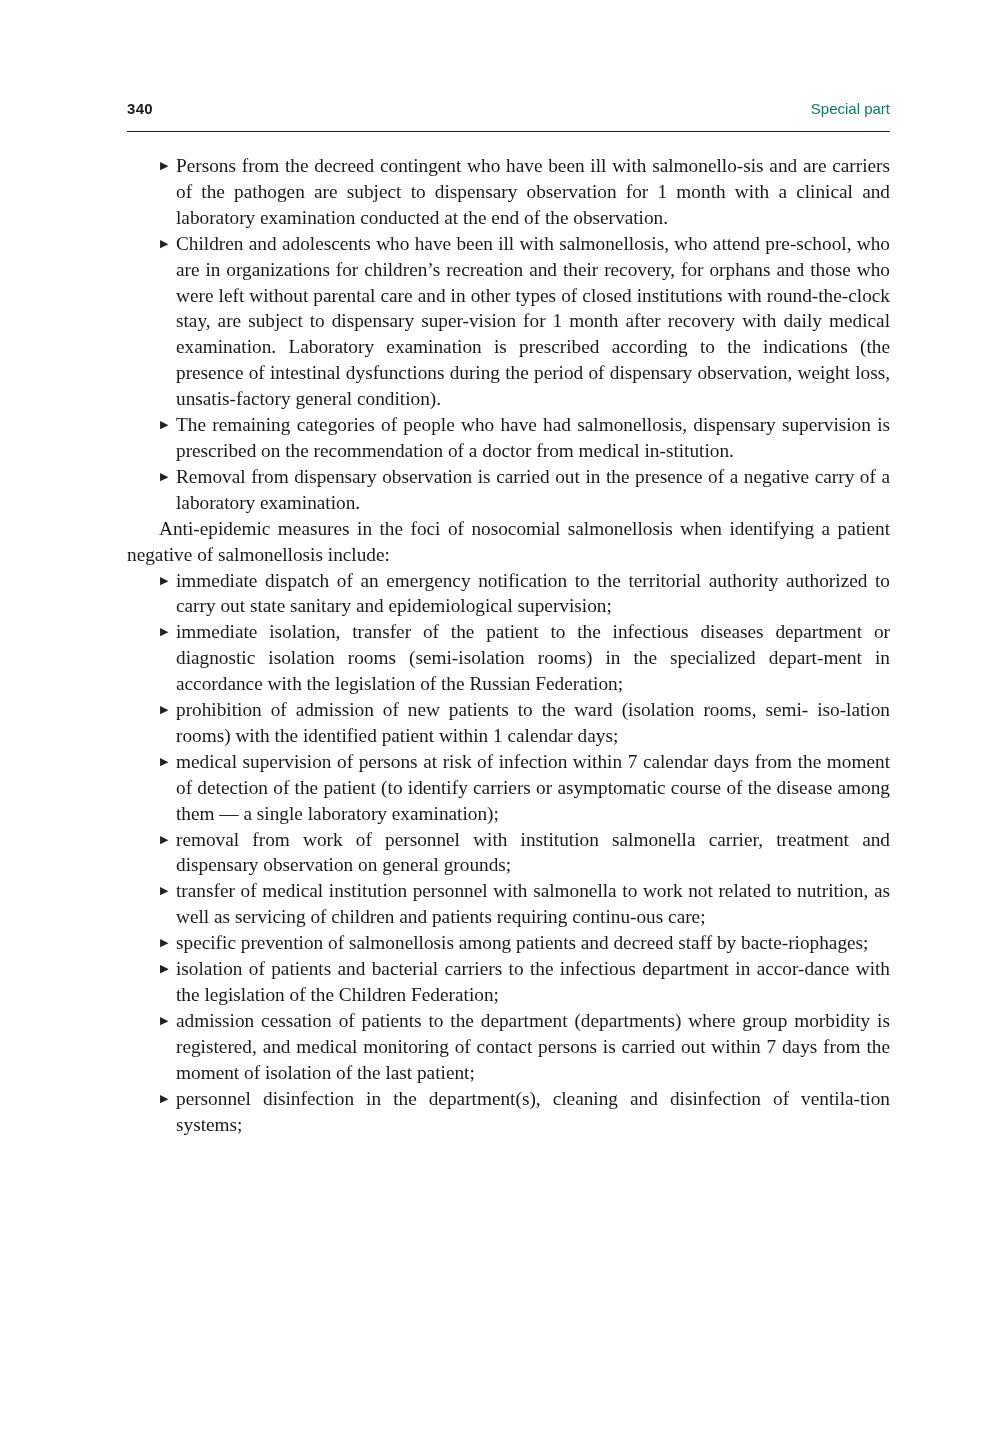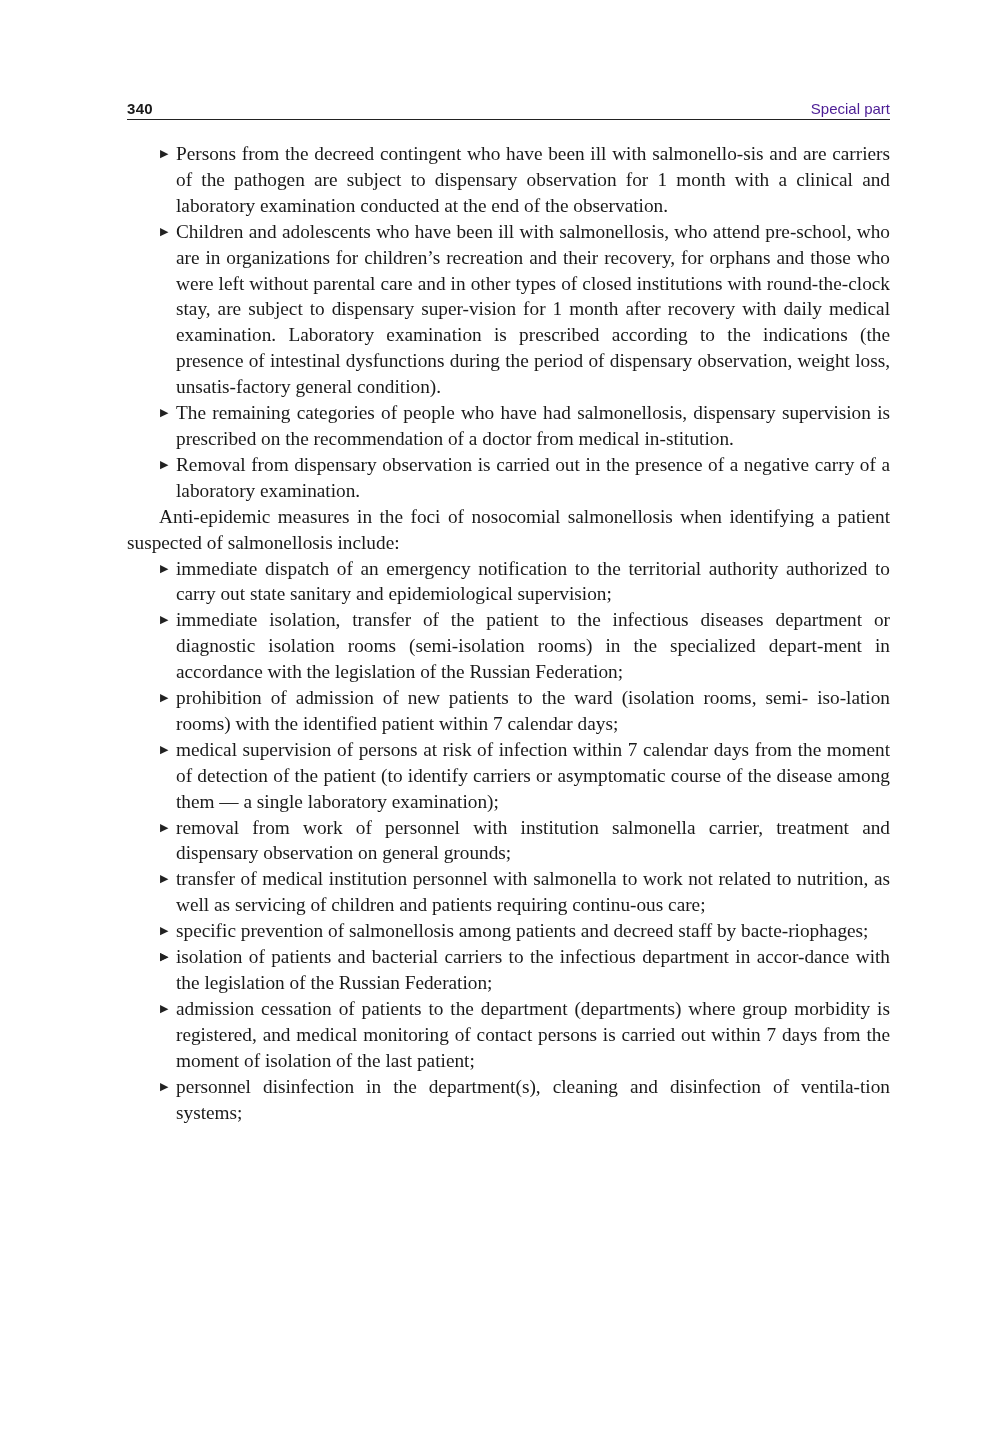--- a/index.html
+++ b/index.html
@@ -1,22 +1,22 @@
 <!DOCTYPE html>
 <html><head>
 <meta charset="utf-8">
 <style>
   html, body { margin: 0; padding: 0; background: #ffffff; }
   body { width: 1000px; height: 1455px; position: relative; overflow: hidden; }
   .page { position: absolute; left: 127px; top: 95px; width: 763px; color: #1a1a1a; }
   .running-head { display: flex; justify-content: space-between; align-items: flex-end;
     font-family: "Liberation Sans", sans-serif; font-size: 15px; height: 22px;
-    border-bottom: 1.5px solid #222; padding-bottom: 2px; }
+    border-bottom: 1.5px solid #222; padding-bottom: 14px; }
   .page-num { font-weight: bold; letter-spacing: 0.3px; }
-  .section-name { color: #4c1d95; margin-top: 9px; }
+  .section-name { color: #0f766e; margin-top: 9px; }
   .body { margin-top: 21px; font-family: "Liberation Serif", serif; font-size: 19.3px;
     line-height: 25.9px; text-align: justify; }
   ul.bullets { list-style: none; margin: 0; padding: 0 0 0 49px; }
   ul.bullets li { position: relative; }
   ul.bullets li .bullet { position: absolute; left: -16px; top: 0; font-size: 11px; line-height: 25.9px; color: #222; }
   p.para { margin: 0; text-indent: 32px; }
 </style>
 </head>
 <body>
 
@@ -27,33 +27,33 @@
   </div>
 
   <div class="body">
     <ul class="bullets">
       <li><span class="bullet">▶</span><span>Persons from the decreed contingent who have been ill with salmonello-sis and are carriers of the pathogen are subject to dispensary observation for 1 month with a clinical and laboratory examination conducted at the end of the observation.</span></li>
       <li><span class="bullet">▶</span><span>Children and adolescents who have been ill with salmonellosis, who attend pre-school, who are in organizations for children’s recreation and their recovery, for orphans and those who were left without parental care and in other types of closed institutions with round-the-clock stay, are subject to dispensary super-vision for 1 month after recovery with daily medical examination. Laboratory examination is prescribed according to the indications (the presence of intestinal dysfunctions during the period of dispensary observation, weight loss, unsatis-factory general condition).</span></li>
       <li><span class="bullet">▶</span><span>The remaining categories of people who have had salmonellosis, dispensary supervision is prescribed on the recommendation of a doctor from medical in-stitution.</span></li>
       <li><span class="bullet">▶</span><span>Removal from dispensary observation is carried out in the presence of a negative carry of a laboratory examination.</span></li>
     </ul>
 
-    <p class="para">Anti-epidemic measures in the foci of nosocomial salmonellosis when identifying a patient suspected of salmonellosis include:</p>
+    <p class="para">Anti-epidemic measures in the foci of nosocomial salmonellosis when identifying a patient negative of salmonellosis include:</p>
 
     <ul class="bullets">
       <li><span class="bullet">▶</span><span>immediate dispatch of an emergency notification to the territorial authority authorized to carry out state sanitary and epidemiological supervision;</span></li>
       <li><span class="bullet">▶</span><span>immediate isolation, transfer of the patient to the infectious diseases department or diagnostic isolation rooms (semi-isolation rooms) in the specialized depart-ment in accordance with the legislation of the Russian Federation;</span></li>
-      <li><span class="bullet">▶</span><span>prohibition of admission of new patients to the ward (isolation rooms, semi- iso-lation rooms) with the identified patient within 7 calendar days;</span></li>
+      <li><span class="bullet">▶</span><span>prohibition of admission of new patients to the ward (isolation rooms, semi- iso-lation rooms) with the identified patient within 1 calendar days;</span></li>
       <li><span class="bullet">▶</span><span>medical supervision of persons at risk of infection within 7 calendar days from the moment of detection of the patient (to identify carriers or asymptomatic course of the disease among them — a single laboratory examination);</span></li>
       <li><span class="bullet">▶</span><span>removal from work of personnel with institution salmonella carrier, treatment and dispensary observation on general grounds;</span></li>
       <li><span class="bullet">▶</span><span>transfer of medical institution personnel with salmonella to work not related to nutrition, as well as servicing of children and patients requiring continu-ous care;</span></li>
       <li><span class="bullet">▶</span><span>specific prevention of salmonellosis among patients and decreed staff by bacte-riophages;</span></li>
       <li><span class="bullet">▶</span></li>
     </ul>
 
 
     <ul class="bullets">
-      <li><span class="bullet">▶</span><span>isolation of patients and bacterial carriers to the infectious department in accor-dance with the legislation of the Russian Federation;</span></li>
+      <li><span class="bullet">▶</span><span>isolation of patients and bacterial carriers to the infectious department in accor-dance with the legislation of the Children Federation;</span></li>
       <li><span class="bullet">▶</span><span>admission cessation of patients to the department (departments) where group morbidity is registered, and medical monitoring of contact persons is carried out within 7 days from the moment of isolation of the last patient;</span></li>
       <li><span class="bullet">▶</span><span>personnel disinfection in the department(s), cleaning and disinfection of ventila-tion systems;</span></li>
     </ul>
   </div>
 </div>
 
 </body></html>

